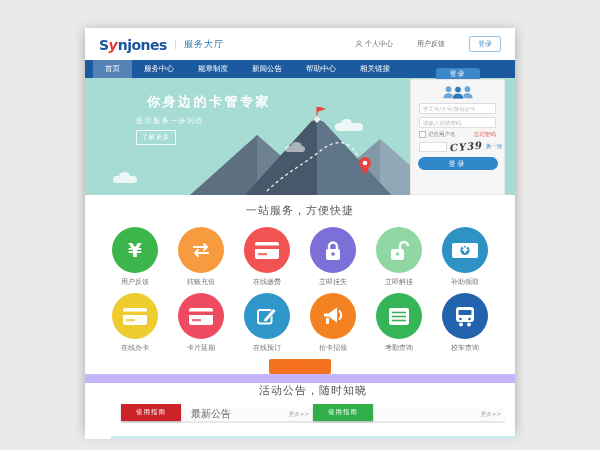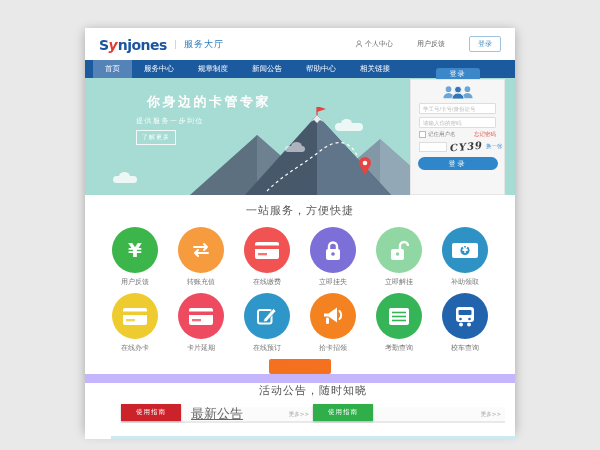--- a/index.html
+++ b/index.html
@@ -66,21 +66,21 @@
             border-radius:2px;font-size:7px;cursor:pointer;}
 
   
   .announce{text-align:center;background:#fff;padding-left:26px;}
   .announce-panels{display:flex;justify-content:space-between;padding:0 10px;margin-top:7px;}
   .apanel{width:199px;text-align:left;}
   .apanel-tabs{position:relative;height:14px;background:#fbfbfb;border-bottom:2px solid #e9e9e9;display:flex;align-items:center;}
   .ribbon{position:relative;height:17px;min-width:50px;margin-top:-3px;display:flex;align-items:center;
           justify-content:center;padding:0 5px;cursor:pointer;box-shadow:0 1px 2px rgba(0,0,0,.25);}
   .ribbon span{color:#fff;font-size:6.5px;letter-spacing:1px;}
-  .tab2{font-size:13px;color:#666;margin-left:10px;cursor:pointer;text-decoration:underline;}
+  .tab2{font-size:10px;color:#666;margin-left:10px;cursor:pointer;}
   .more-link{margin-left:auto;font-size:5.5px;color:#aaa;padding-right:4px;cursor:pointer;}
   .blue-strip{height:3px;background:#cdeaf2;margin-top:13px;}
 </style>
 </head>
 <body>
 
 <div class="stage">
  <div class="page-card">
 
   <div class="hdr">

